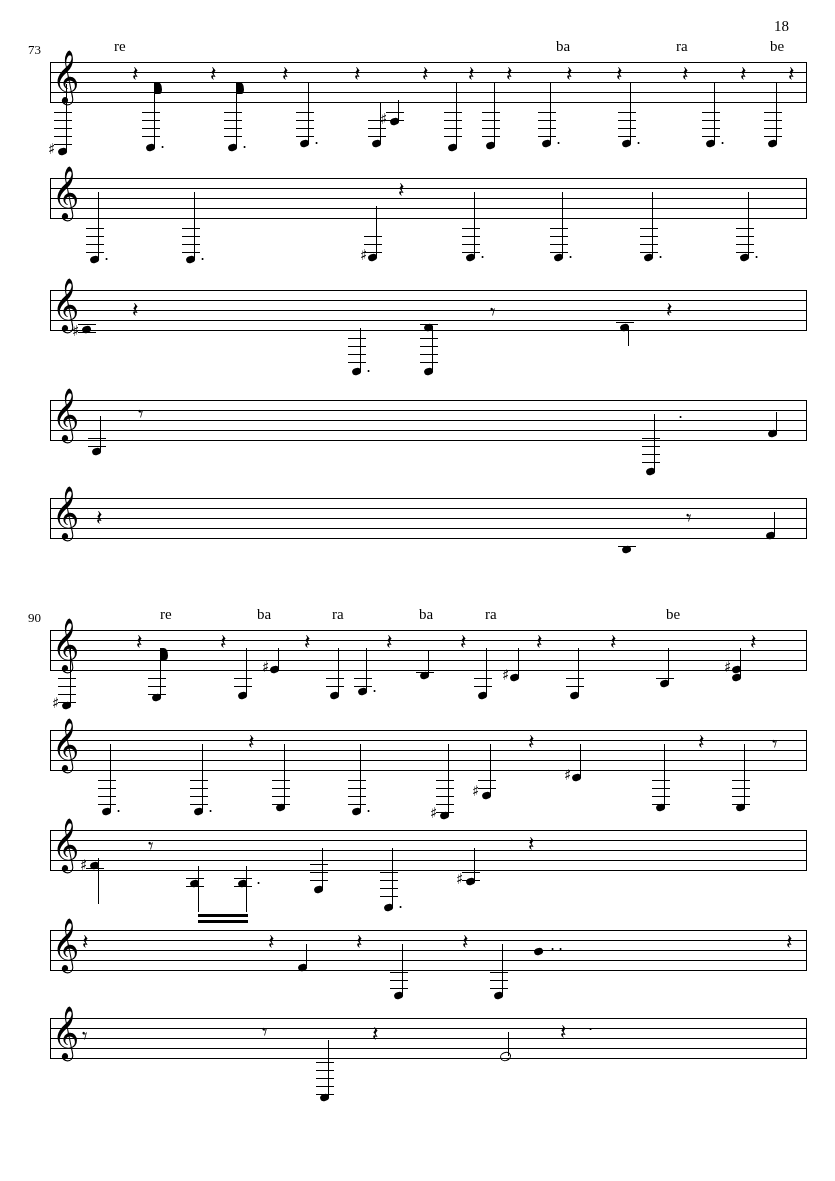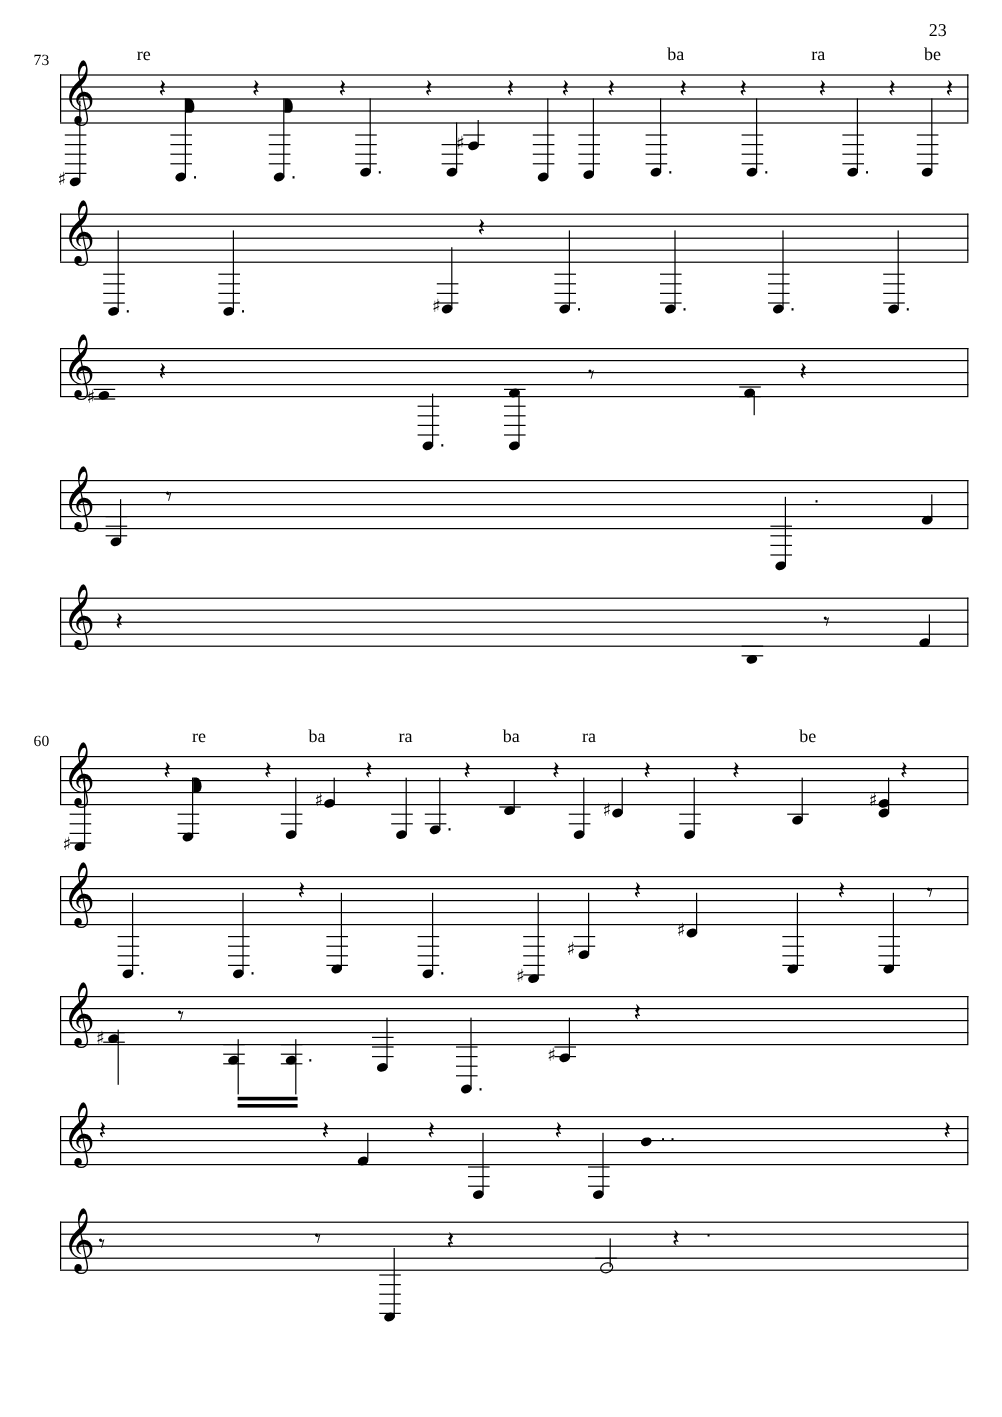--- a/index.html
+++ b/index.html
@@ -117,21 +117,21 @@
     position: absolute;
     height: 3px;
     background: #000;
   }
 </style>
 </head>
 <body>
 
 <div class="page">
 
-  <div class="page-number">23</div>
+  <div class="page-number">18</div>
 
   <div class="system system-1">
 
     <div class="measure-number" style="top:2px;">73</div>
 
     <div class="lyric" style="left:86px; top:-2px;">re</div>
     <div class="lyric" style="left:528px; top:-2px;">ba</div>
     <div class="lyric" style="left:648px; top:-2px;">ra</div>
     <div class="lyric" style="left:742px; top:-2px;">be</div>
 
@@ -464,21 +464,21 @@
 
       <div>
         <div class="stem" style="left:724px; top:14px; height:24px;"></div>
         <div class="notehead" style="left:716px; top:34px;"></div>
       </div>
     </div>
   </div>
 
   <div class="system system-2">
 
-    <div class="measure-number" style="top:2px;">60</div>
+    <div class="measure-number" style="top:2px;">90</div>
 
     <div class="lyric" style="left:132px; top:-2px;">re</div>
     <div class="lyric" style="left:229px; top:-2px;">ba</div>
     <div class="lyric" style="left:304px; top:-2px;">ra</div>
     <div class="lyric" style="left:391px; top:-2px;">ba</div>
     <div class="lyric" style="left:457px; top:-2px;">ra</div>
     <div class="lyric" style="left:638px; top:-2px;">be</div>
 
     <div class="stave" style="top:22px;">
       <div class="line l0"></div>

